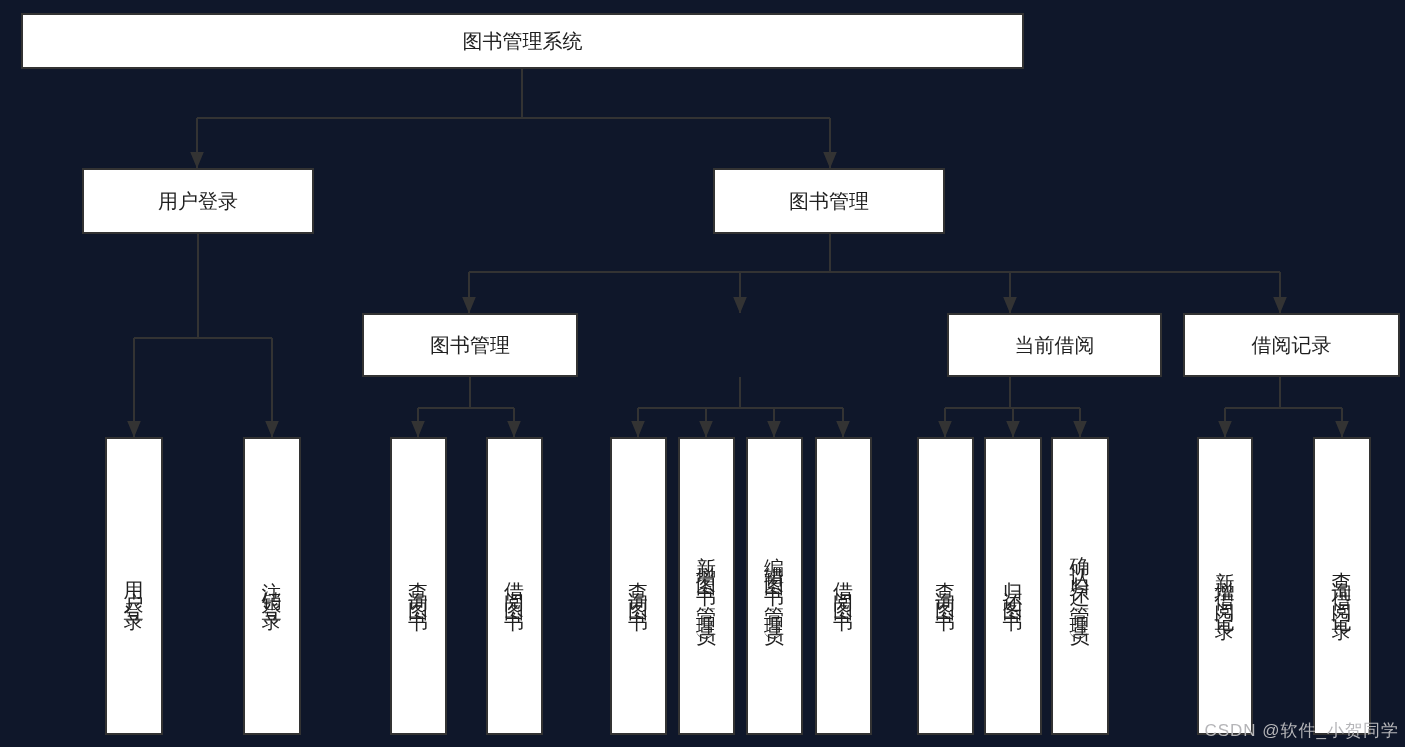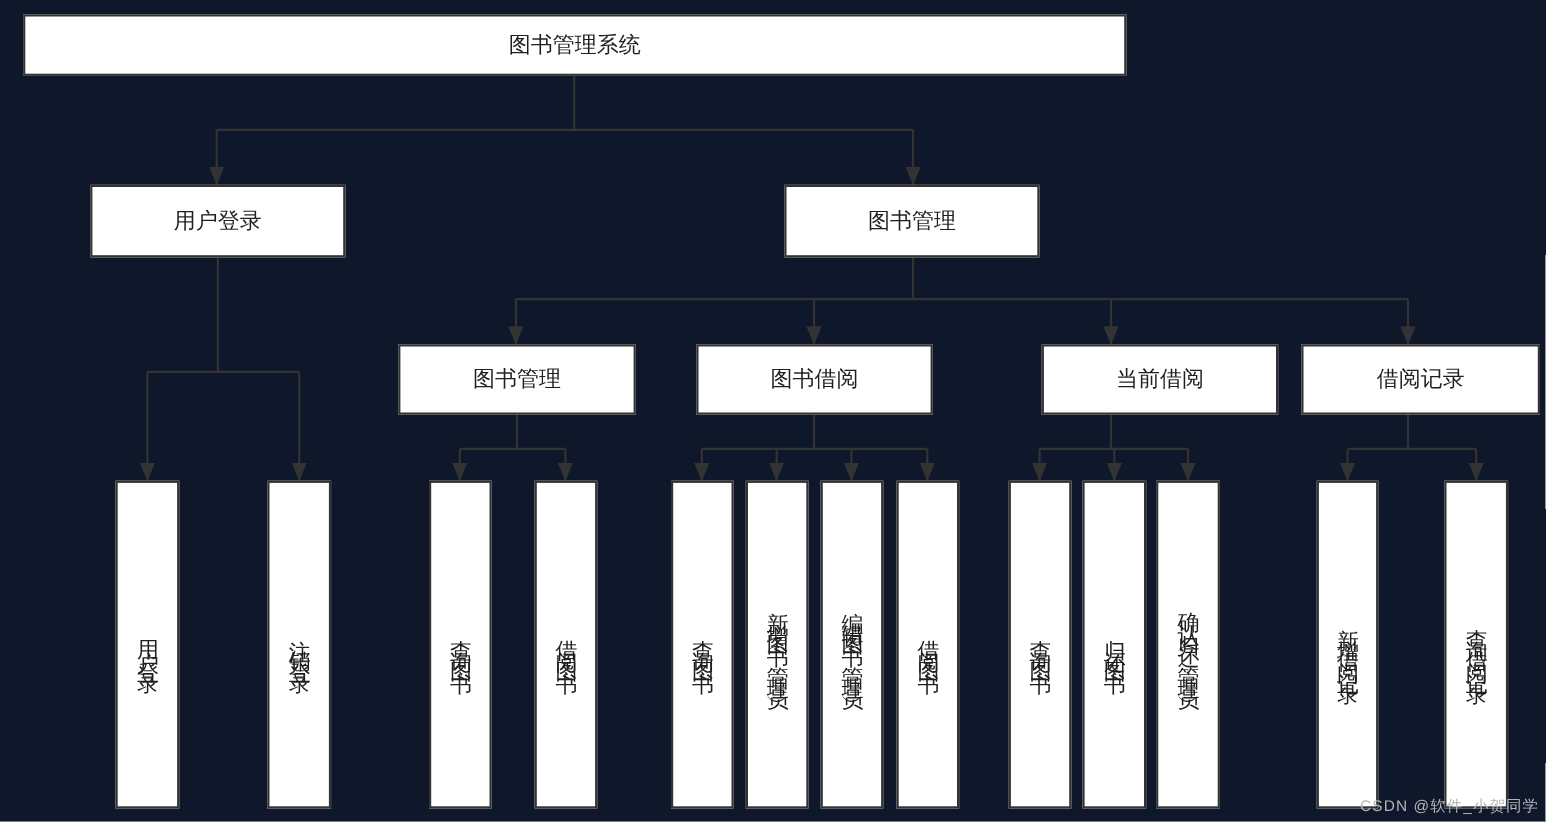--- a/index.html
+++ b/index.html
@@ -28,21 +28,21 @@
     text-orientation:mixed;
     letter-spacing:10px;
     font-size:20px;
     color:#1f1f1f;
     white-space:nowrap;
   }
   .watermark{
     position:absolute;
     right:6px;
     bottom:5px;
-    font-size:14px;
+    font-size:17px;
     color:#b5b5b8;
     letter-spacing:1px;
     margin-left:36px;
   }
 </style>
 </head>
 <body>
 
 <div id="stage">
 
@@ -89,23 +89,20 @@
   <div class="box" style="left:82px;top:168px;width:232px;height:66px;">
     <span>用户登录</span>
   </div>
   <div class="box" style="left:713px;top:168px;width:232px;height:66px;text-align:right;">
     <span>图书管理</span>
   </div>
 
   <div class="box" style="left:362px;top:313px;width:216px;height:64px;">
     <span>图书管理</span>
   </div>
-  <div class="box" style="left:633px;top:313px;width:215px;height:64px;">
-    <span>图书借阅</span>
-  </div>
   <div class="box" style="left:947px;top:313px;width:215px;height:64px;">
     <span>当前借阅</span>
   </div>
   <div class="box" style="left:1171px;top:313px;width:217px;height:64px;margin-left:12px;">
     <span>借阅记录</span>
   </div>
 
   <div class="box vbox" style="left:105px;top:437px;width:58px;height:298px;">
     <span>用户登录</span>
   </div>

